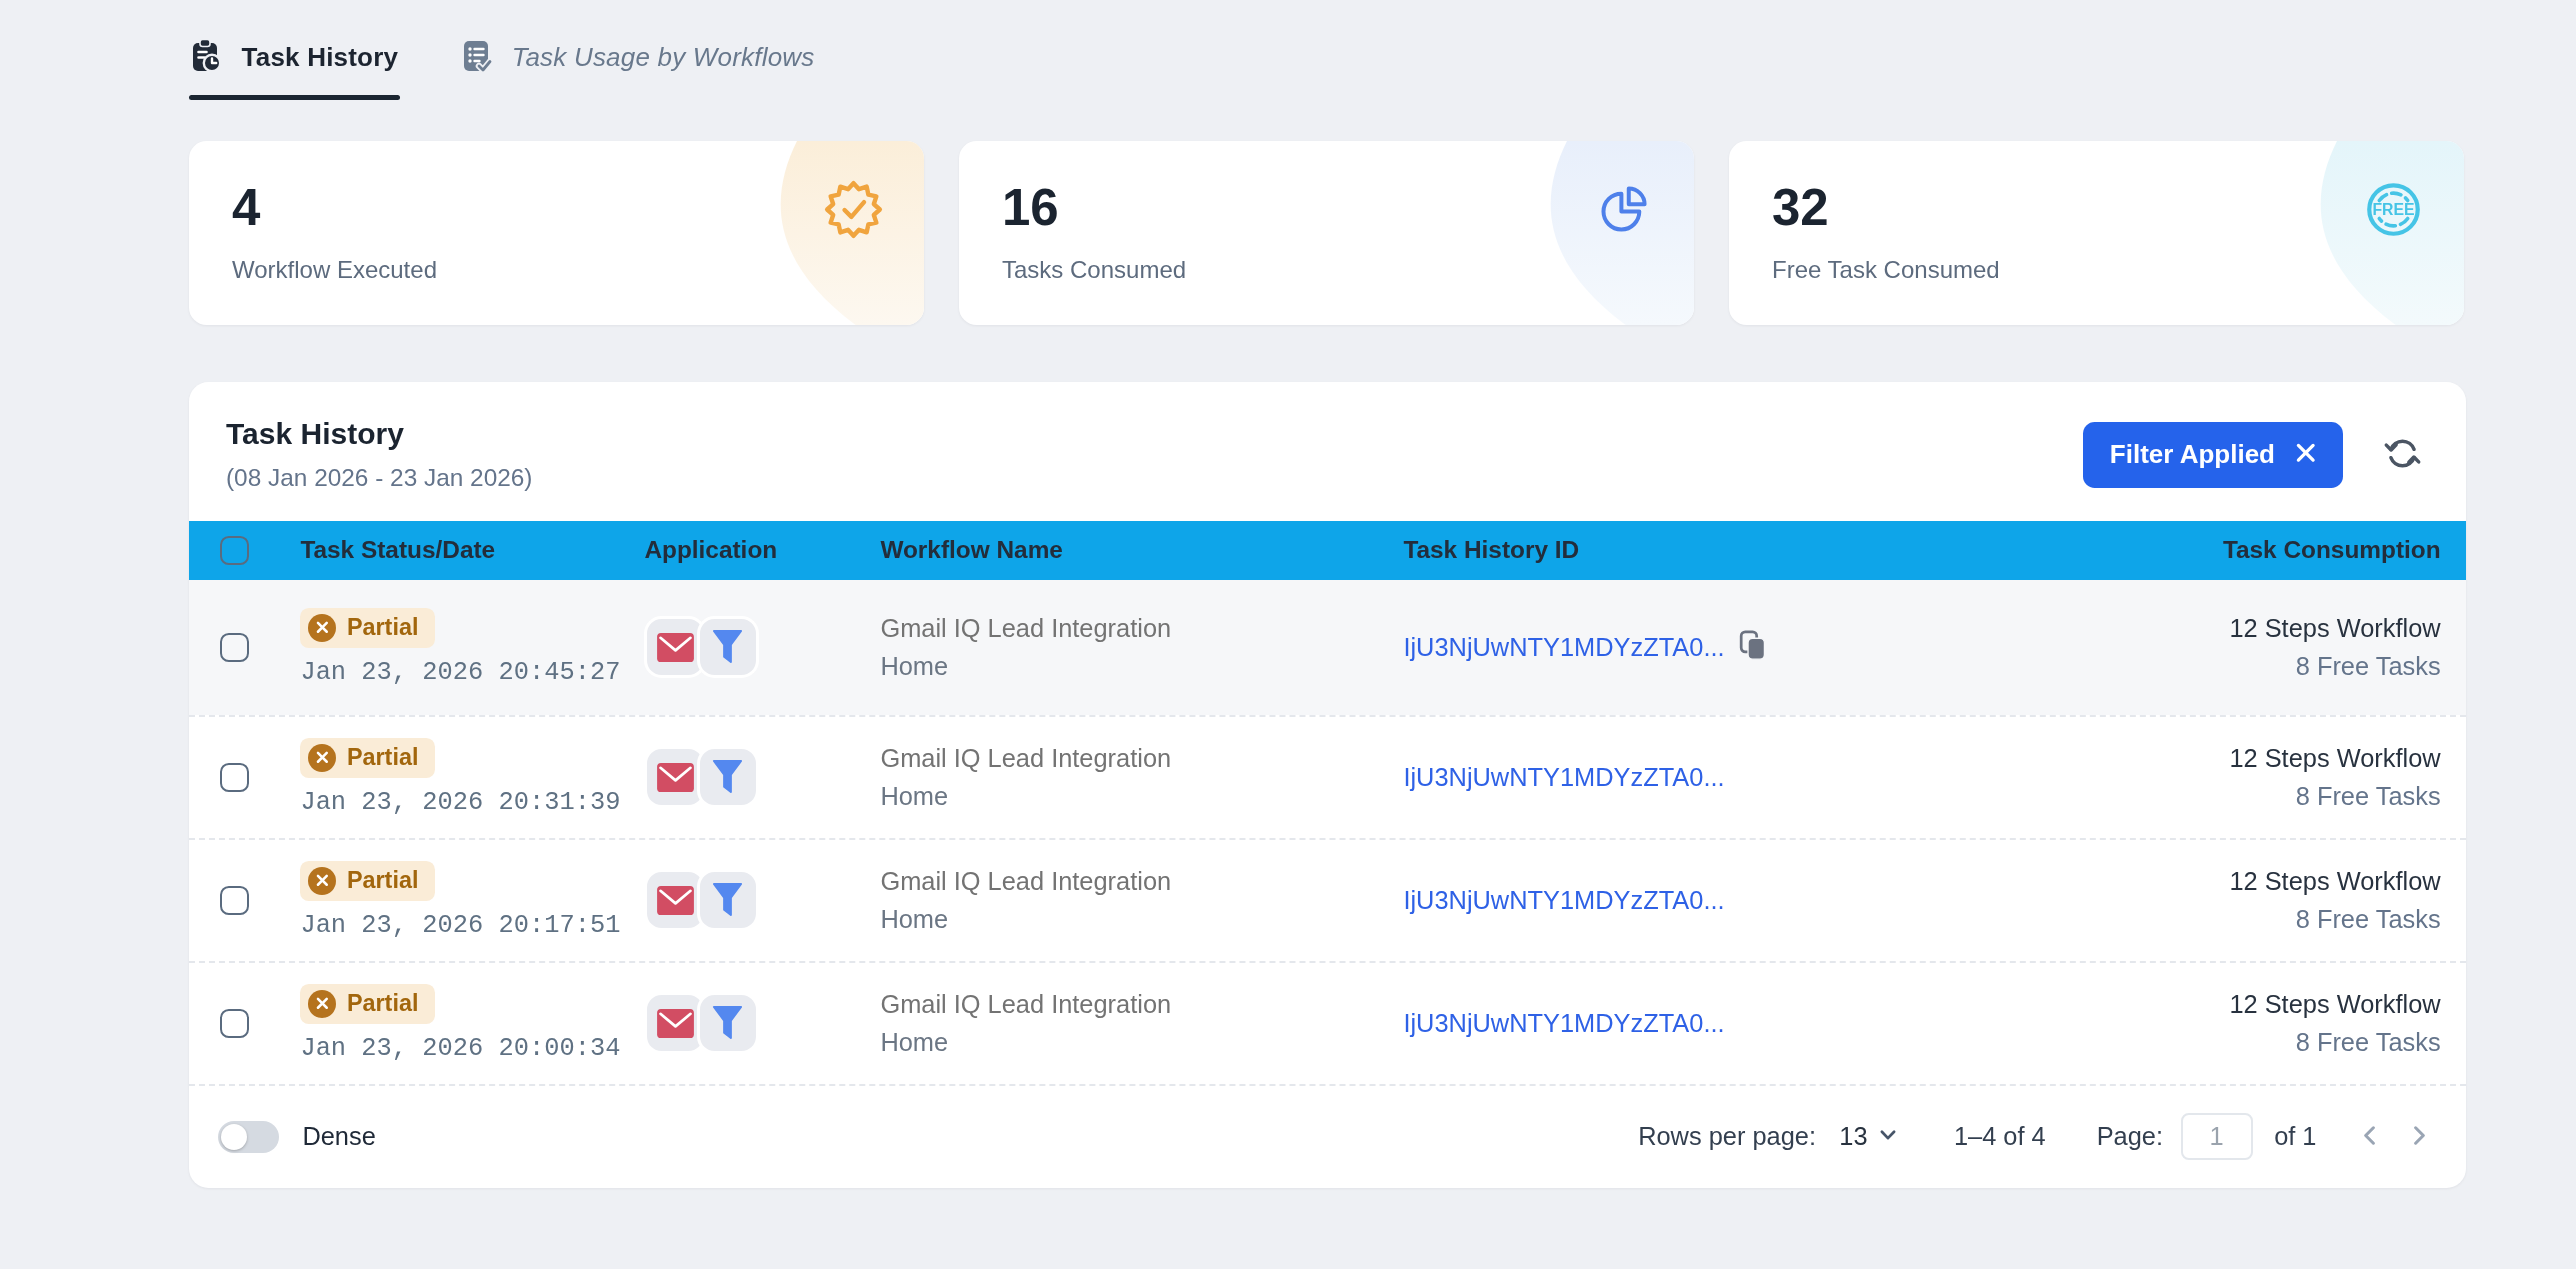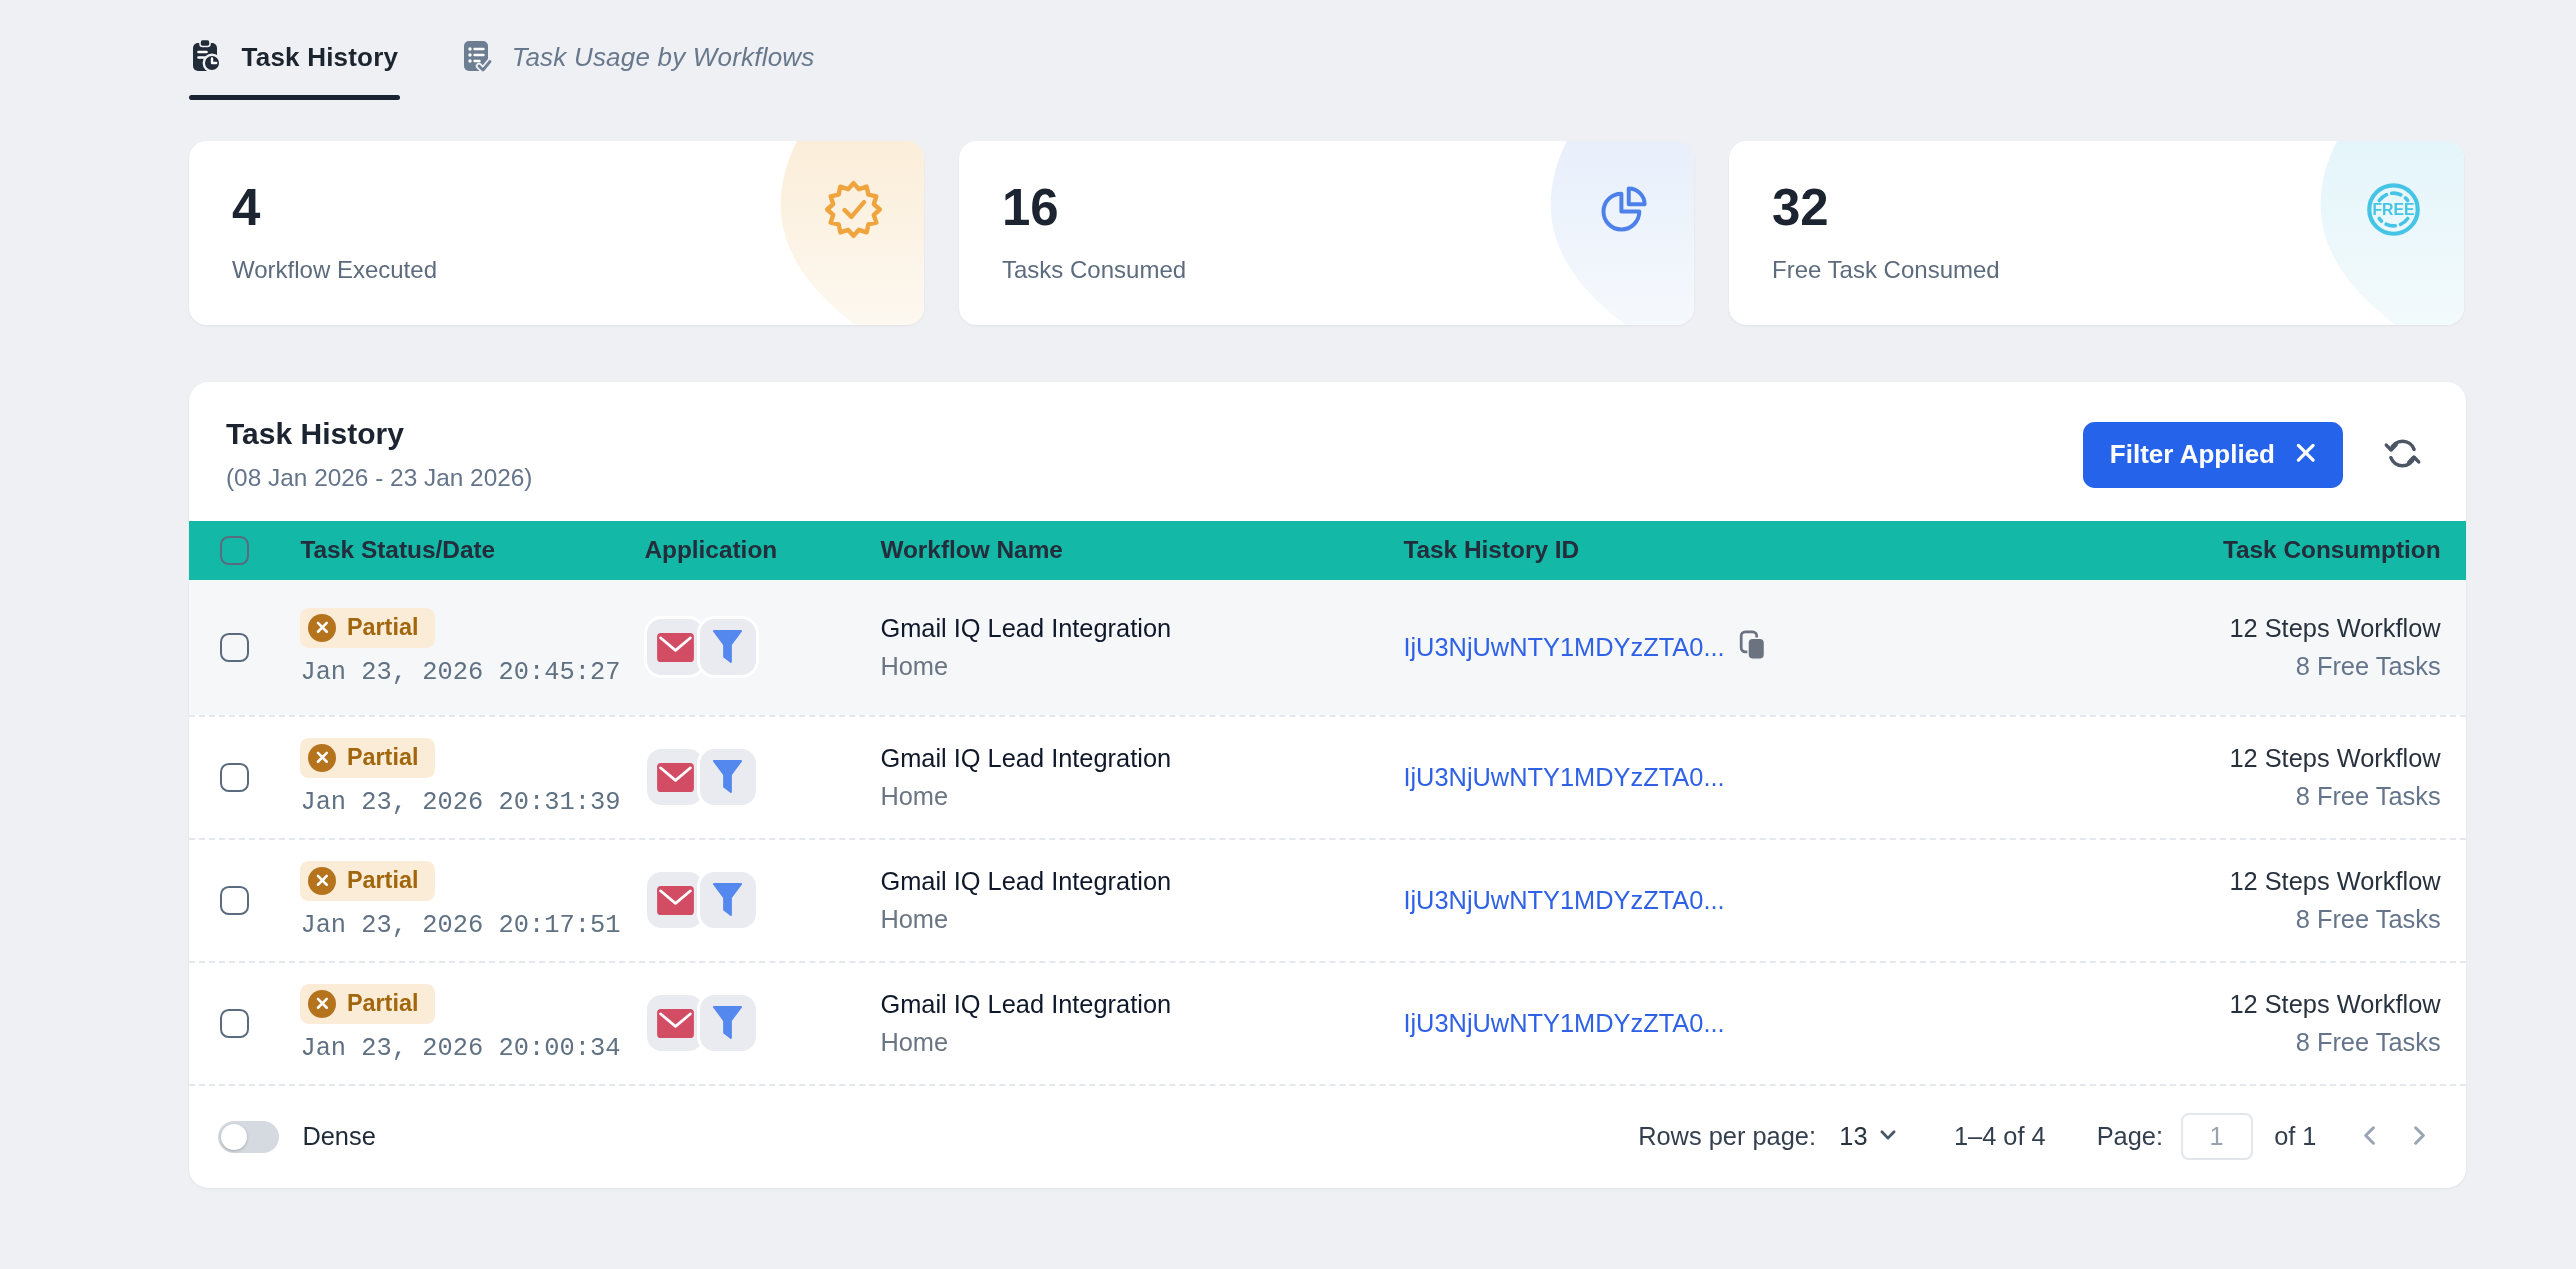--- a/index.html
+++ b/index.html
@@ -36,39 +36,39 @@
   .panel-sub { margin-top:12.7px; font-size:24.4px; color:#64748b; }
   .header-actions { display:flex; align-items:center; gap:39px; }
   .filter-btn { display:flex; align-items:center; gap:19.5px; background:#2563eb; color:#fff;
                 font-family:inherit; font-size:26px; font-weight:700; padding:0 27px; height:66px;
                 border-radius:11.7px; border:none; cursor:pointer; }
   .sync-btn { background:none; border:none; padding:0; cursor:pointer; display:flex; }
 
   
   .thead, .trow { display:grid; grid-template-columns:86px 344px 236px 523px 1fr 293px;
                   align-items:center; padding:0 25.4px; }
-  .thead { height:59px; background:#14b8a6; font-size:24.4px; font-weight:700; color:#232d3b; }
+  .thead { height:59px; background:#0ea5e9; font-size:24.4px; font-weight:700; color:#232d3b; }
   .th-consumption { text-align:right; }
   .trow { min-height:123px; background:#fff; }
   .trow.highlighted { background:#f6f7f9; min-height:135px; }
   .trow + .trow { border-top:2px dashed #e4e7ec; }
 
   .checkbox { width:29px; height:29px; border:2.9px solid #5a6b7f; border-radius:8.8px; margin-left:5.9px; cursor:pointer; background:transparent; }
 
   .badge { display:inline-flex; align-items:center; gap:10.7px; background:#faecd7; border-radius:8.8px; padding:5.9px 16.6px 5.9px 7.8px; }
   .badge-dot { width:28px; height:28px; border-radius:50%; background:#b5731e; display:flex; align-items:center; justify-content:center; flex:none; }
   .badge-text { font-size:23.4px; font-weight:700; color:#a2660d; }
   .row-date { margin-top:10.7px; font-size:25.4px; color:#5f7183;font-family:Liberation Mono, monospace; }
 
   .apps { display:flex; }
   .app-tile { width:62px; height:62px; border-radius:17.6px; background:#e9ebf0; border:3.9px solid #fff;
               display:flex; align-items:center; justify-content:center; }
   .app-tile + .app-tile { margin-left:-9.8px; }
 
-  .wf-link { font-size:25.4px; color:#0f172a; cursor:pointer; }
+  .wf-link { font-size:25.4px; color:#737373; cursor:pointer; }
   .wf-home { margin-top:9.8px; font-size:25.4px; color:#6b7684; }
 
   .id-cell { display:flex; align-items:center; gap:13.7px; }
   .id-text { font-size:25.4px; color:#2e61e6; }
   .copy-btn { background:none; border:none; padding:0; cursor:pointer; display:flex; }
 
   .cons-cell { text-align:right; }
   .cons-1 { font-size:25.4px; font-weight:500; color:#28323f; }
   .cons-2 { margin-top:9.8px; font-size:25.4px; color:#64748b; }
 

